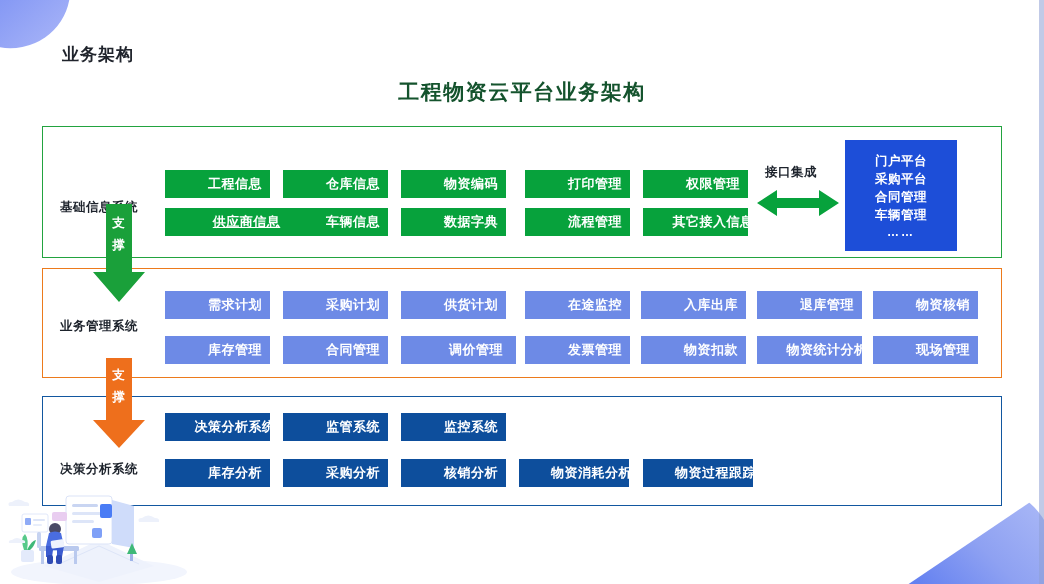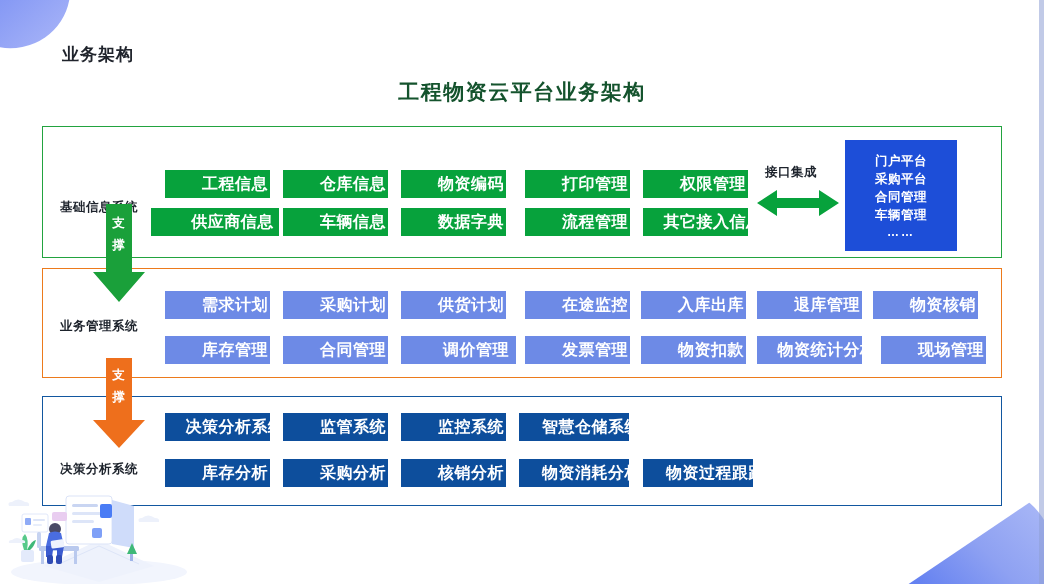--- a/index.html
+++ b/index.html
@@ -48,21 +48,21 @@
     white-space:nowrap;letter-spacing:.5px;
   }
   .lbl-base{left:60px;top:199px;}
   .lbl-biz {left:60px;top:318px;}
   .lbl-dec {left:60px;top:461px;}
 
   
   .tile{
     position:absolute;box-sizing:border-box;
     display:flex;align-items:center;justify-content:center;
-    font-size:16px;font-weight:bold;color:#ffffff;
+    font-size:13px;font-weight:bold;color:#ffffff;
     letter-spacing:.5px;white-space:nowrap;
     height:28px;
     padding-left:35px;
   }
   .t-green{background:#07a23c;}
   .t-peri {background:#6d8ae6;}
   .t-navy {background:#0d4e9c;}
 
   
   .portal{
@@ -115,21 +115,21 @@
   <div class="sec-label lbl-base">基础信息系统</div>
   <div class="sec-label lbl-biz">业务管理系统</div>
   <div class="sec-label lbl-dec">决策分析系统</div>
 
   <div class="tile t-green" style="left:165px;top:170px;width:105px;">工程信息</div>
   <div class="tile t-green" style="left:283px;top:170px;width:105px;">仓库信息</div>
   <div class="tile t-green" style="left:401px;top:170px;width:105px;">物资编码</div>
   <div class="tile t-green" style="left:525px;top:170px;width:105px;">打印管理</div>
   <div class="tile t-green" style="left:643px;top:170px;width:105px;">权限管理</div>
 
-  <div class="tile t-green" style="left:151px;top:208px;width:128px;">供应商信息</div>
+  <div class="tile t-green" style="left:165px;top:208px;width:128px;text-decoration:underline;">供应商信息</div>
   <div class="tile t-green" style="left:283px;top:208px;width:105px;">车辆信息</div>
   <div class="tile t-green" style="left:401px;top:208px;width:105px;">数据字典</div>
   <div class="tile t-green" style="left:525px;top:208px;width:105px;">流程管理</div>
   <div class="tile t-green" style="left:643px;top:208px;width:105px;">其它接入信息</div>
 
   <div class="iface-text">接口集成</div>
   <div class="iface-arrow">
     <svg viewBox="0 0 82 30" xmlns="http://www.w3.org/2000/svg">
       <path d="M0 15 L20 2 L20 10 L62 10 L62 2 L82 15 L62 28 L62 20 L20 20 L20 28 Z" fill="#07a23c"></path>
     </svg>
@@ -162,38 +162,37 @@
   <div class="tile t-peri" style="left:641px;top:291px;width:105px;">入库出库</div>
   <div class="tile t-peri" style="left:757px;top:291px;width:105px;">退库管理</div>
   <div class="tile t-peri" style="left:873px;top:291px;width:105px;">物资核销</div>
 
   <div class="tile t-peri" style="left:165px;top:336px;width:105px;">库存管理</div>
   <div class="tile t-peri" style="left:283px;top:336px;width:105px;">合同管理</div>
   <div class="tile t-peri" style="left:401px;top:336px;width:115px;">调价管理</div>
   <div class="tile t-peri" style="left:525px;top:336px;width:105px;">发票管理</div>
   <div class="tile t-peri" style="left:641px;top:336px;width:105px;">物资扣款</div>
   <div class="tile t-peri" style="left:757px;top:336px;width:105px;">物资统计分析</div>
-  <div class="tile t-peri" style="left:873px;top:336px;width:105px;margin-left:8px;">现场管理</div>
+  <div class="tile t-peri" style="left:873px;top:336px;width:105px;">现场管理</div>
 
   <div class="sup-arrow sup-a2">
     <svg viewBox="0 0 52 90" xmlns="http://www.w3.org/2000/svg" preserveAspectRatio="none">
       <path d="M13 0 L39 0 L39 62 L52 62 L26 90 L0 62 L13 62 Z" fill="#ee6f1c"></path>
     </svg>
   </div>
   <div class="sup-text sup-t2">
     <div>
         <div>支</div>
         <div>撑</div>
       </div>
   </div>
 
   <div class="tile t-navy" style="left:165px;top:413px;width:105px;">决策分析系统</div>
   <div class="tile t-navy" style="left:283px;top:413px;width:105px;">监管系统</div>
   <div class="tile t-navy" style="left:401px;top:413px;width:105px;">监控系统</div>
-  <div class="tile t-navy" style="left:519px;top:413px;width:110px;">智慧仓储系统</div>
 
   <div class="tile t-navy" style="left:165px;top:459px;width:105px;">库存分析</div>
   <div class="tile t-navy" style="left:401px;top:459px;width:105px;">核销分析</div>
   <div class="tile t-navy" style="left:283px;top:459px;width:105px;">采购分析</div>
   <div class="tile t-navy" style="left:519px;top:459px;width:110px;">物资消耗分析</div>
   <div class="tile t-navy" style="left:643px;top:459px;width:110px;">物资过程跟踪</div>
 
   <div class="illus">
     <svg viewBox="0 0 190 92" xmlns="http://www.w3.org/2000/svg">
       <ellipse cx="95" cy="80" rx="88" ry="13" fill="#f2f5fd"></ellipse>

